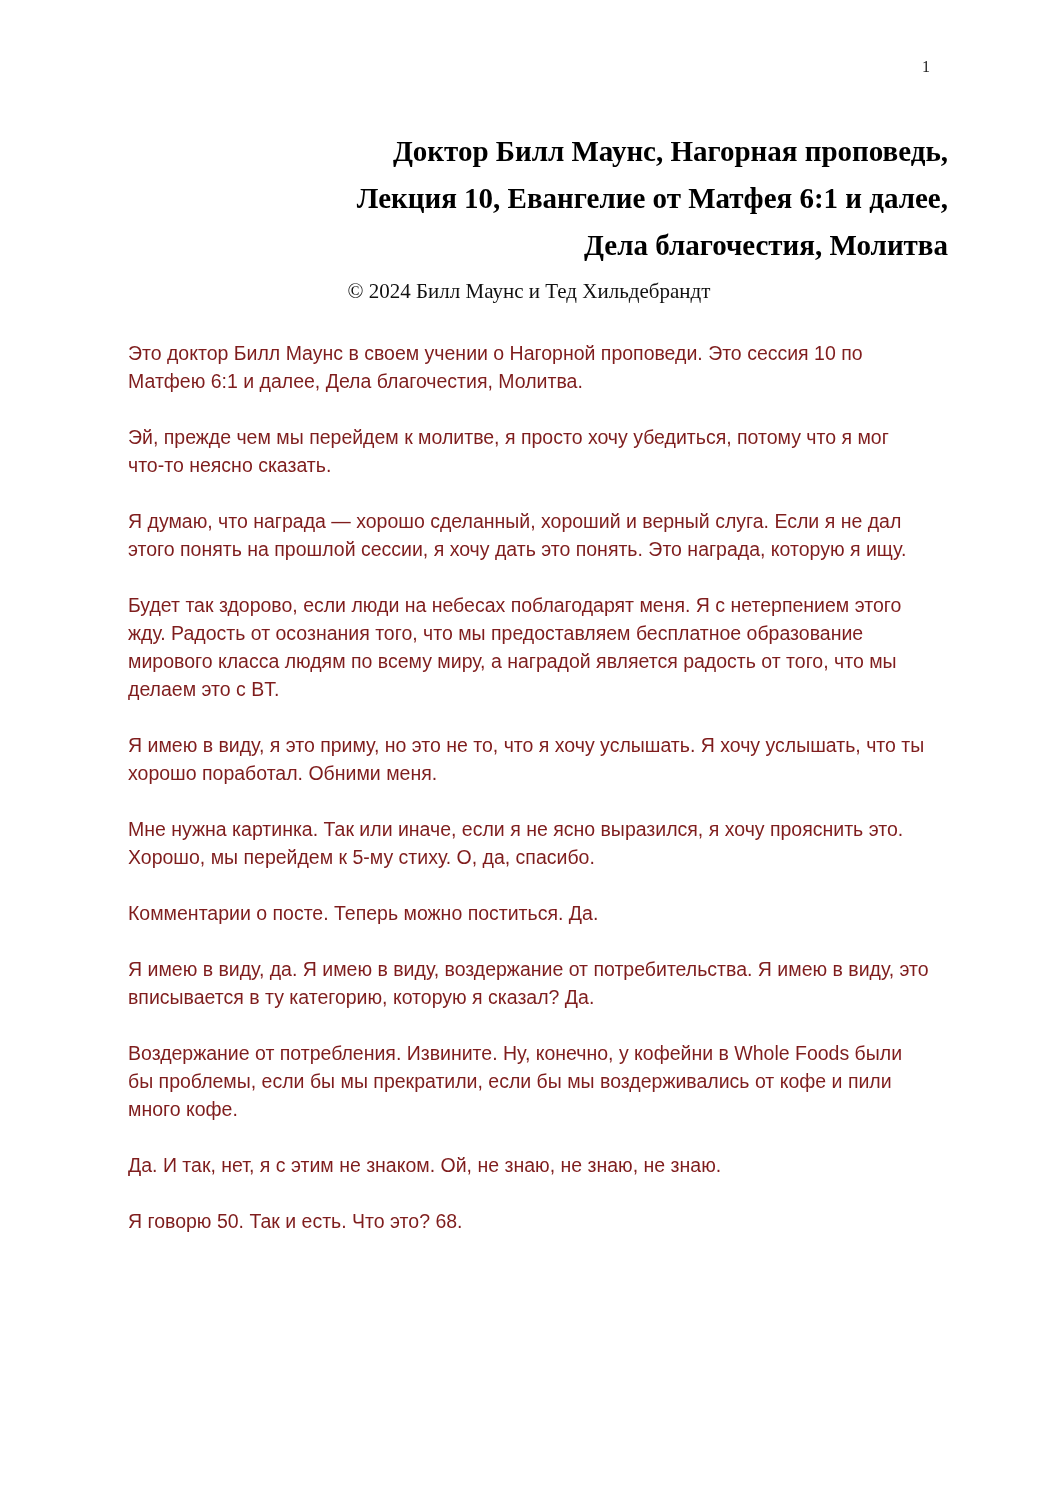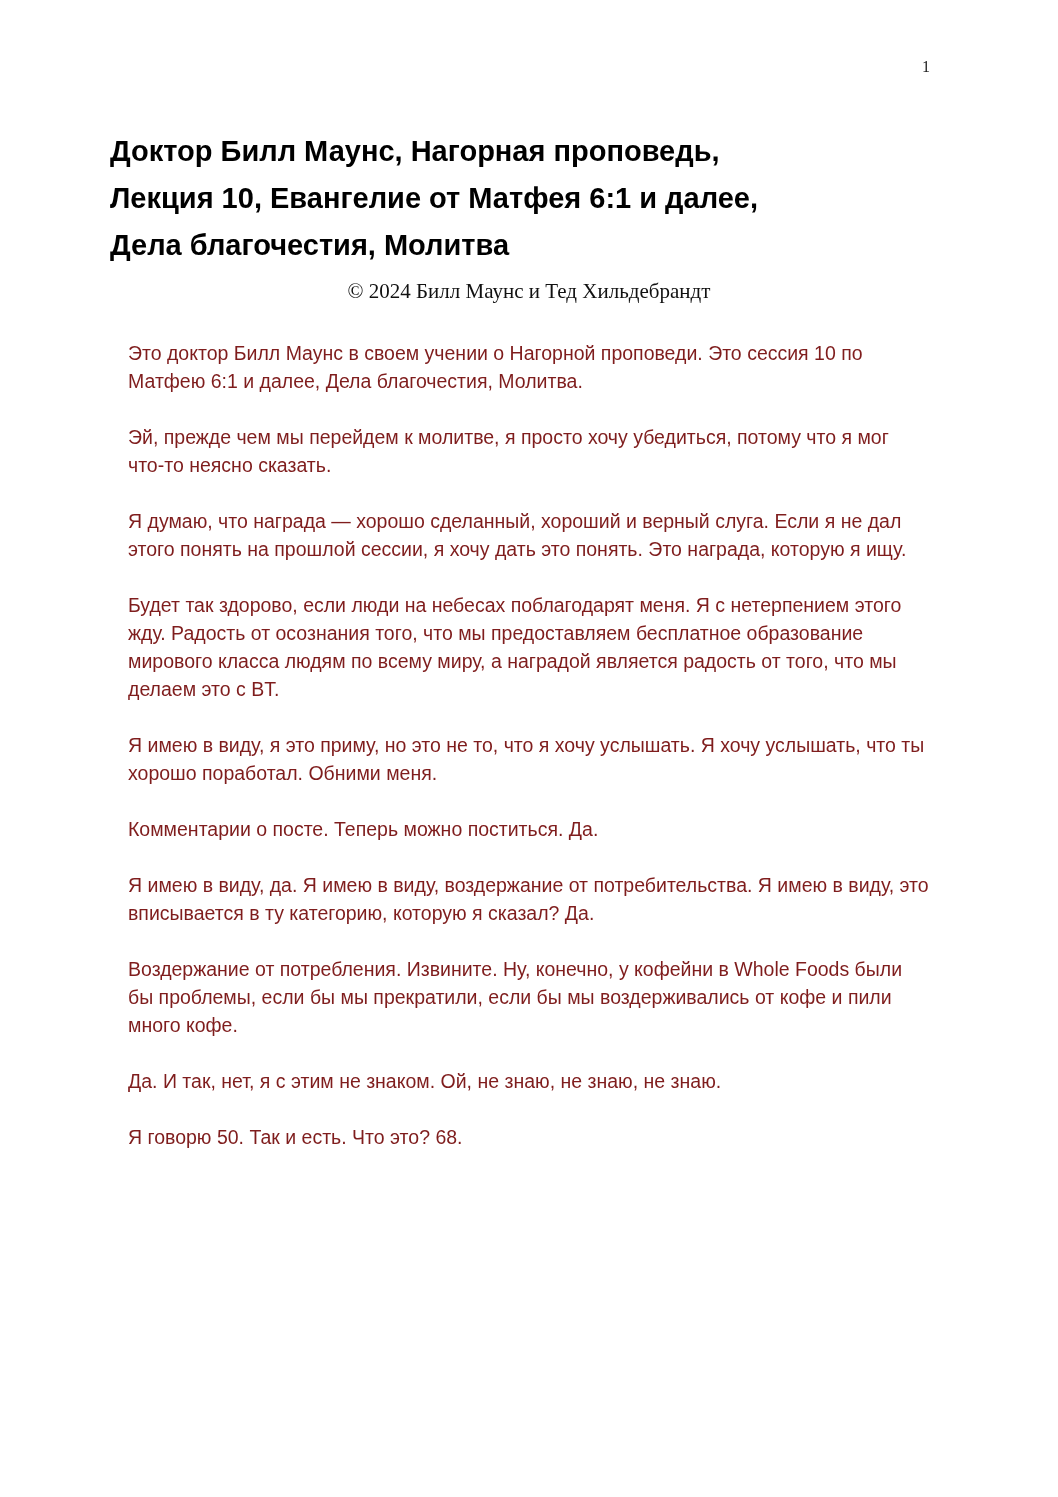--- a/index.html
+++ b/index.html
@@ -20,22 +20,22 @@
   .page-number {
     position: absolute;
     top: 58px;
     right: 128px;
     font-family: "Liberation Serif", serif;
     font-size: 16px;
     color: #222;
   }
   .title {
     margin: 128px 110px 0 110px;
-    text-align: left;
-    font-family: Liberation Sans, sans-serif;
+    text-align: right;
+    font-family: Liberation Serif, serif;
     font-size: 29px;
     font-weight: 700;
     line-height: 47px;
     color: #000;
   }
   .copyright {
     margin: 8px 110px 0 110px;
     text-align: center;
     font-family: Liberation Serif, serif;
     font-size: 21px;
@@ -69,20 +69,21 @@
   </h1>
 
   <div class="copyright">© 2024 Билл Маунс и Тед Хильдебрандт</div>
 
   <div class="body-text">
     <p>Это доктор Билл Маунс в своем учении о Нагорной проповеди. Это сессия 10 по Матфею 6:1 и далее, Дела благочестия, Молитва.</p>
     <p>Эй, прежде чем мы перейдем к молитве, я просто хочу убедиться, потому что я мог что-то неясно сказать.</p>
     <p>Я думаю, что награда — хорошо сделанный, хороший и верный слуга. Если я не дал этого понять на прошлой сессии, я хочу дать это понять. Это награда, которую я ищу.</p>
     <p>Будет так здорово, если люди на небесах поблагодарят меня. Я с нетерпением этого жду. Радость от осознания того, что мы предоставляем бесплатное образование мирового класса людям по всему миру, а наградой является радость от того, что мы делаем это с BT.</p>
     <p>Я имею в виду, я это приму, но это не то, что я хочу услышать. Я хочу услышать, что ты хорошо поработал. Обними меня.</p>
+    <p>Мне нужна картинка. Так или иначе, если я не ясно выразился, я хочу прояснить это. Хорошо, мы перейдем к 5-му стиху. О, да, спасибо.</p>
     <p>Комментарии о посте. Теперь можно поститься. Да.</p>
     <p>Я имею в виду, да. Я имею в виду, воздержание от потребительства. Я имею в виду, это вписывается в ту категорию, которую я сказал? Да.</p>
     <p>Воздержание от потребления. Извините. Ну, конечно, у кофейни в Whole Foods были бы проблемы, если бы мы прекратили, если бы мы воздерживались от кофе и пили много кофе.</p>
     <p>Да. И так, нет, я с этим не знаком. Ой, не знаю, не знаю, не знаю.</p>
     <p>Я говорю 50. Так и есть. Что это? 68.</p>
   </div>
 
 </div>
 
 </body></html>

